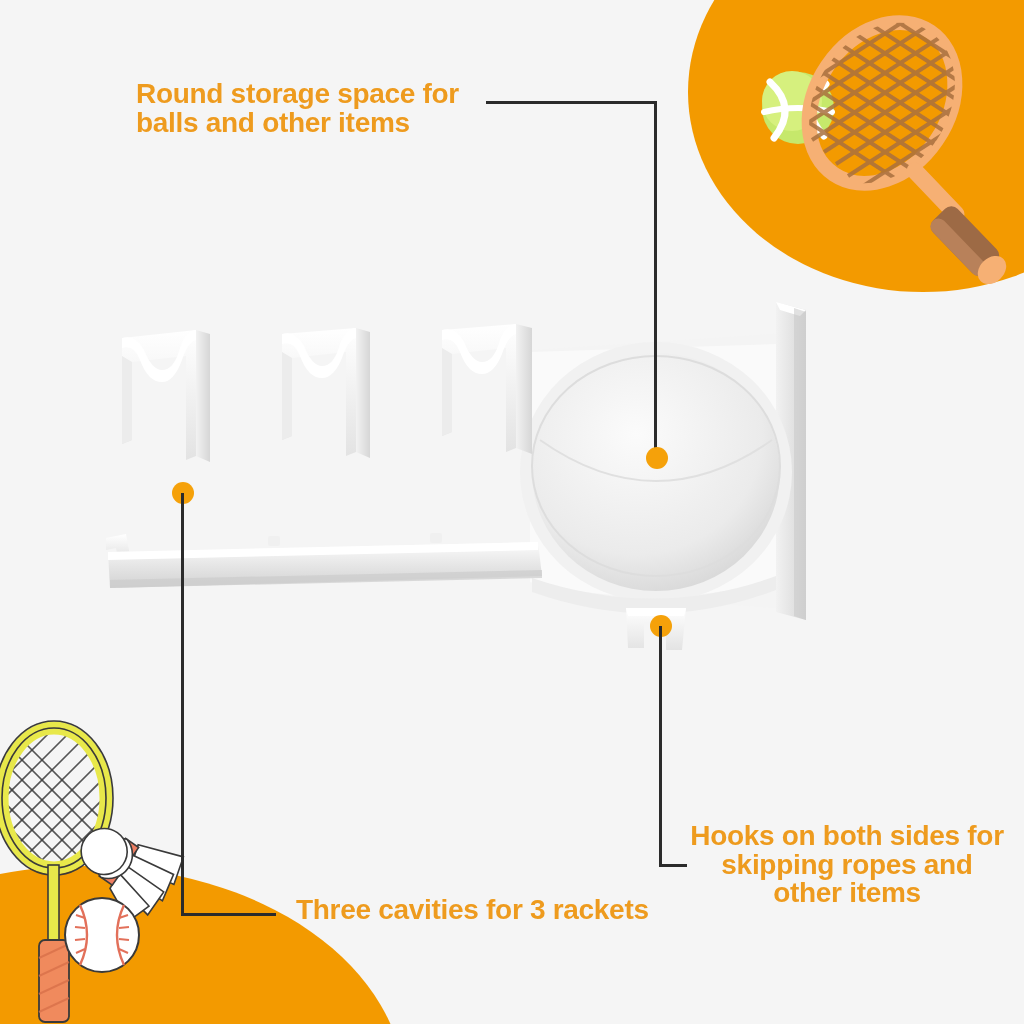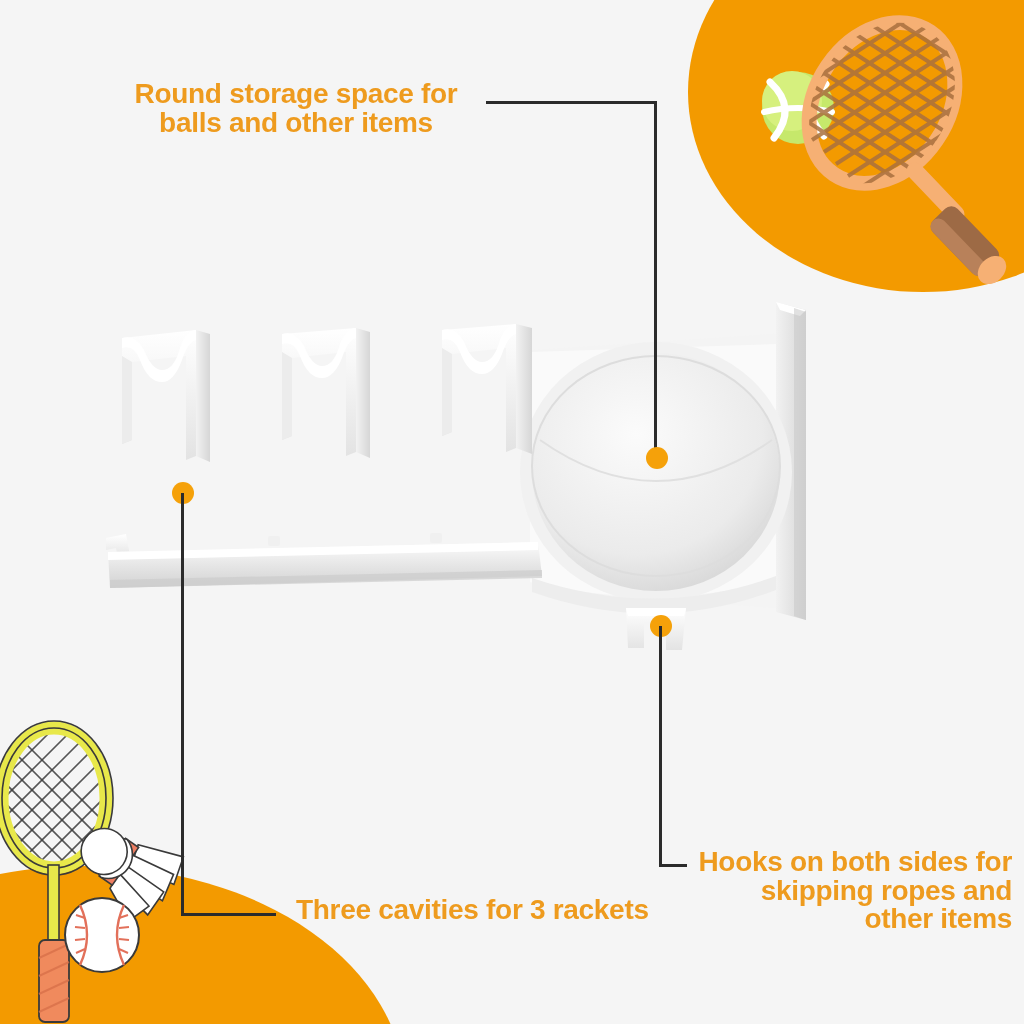--- a/index.html
+++ b/index.html
@@ -33,23 +33,23 @@
   
   .callout{
     position:absolute;
     color:#EE9B1E;
     font-weight:bold;
     font-size:28px;
     line-height:1.02;
     letter-spacing:-0.3px;
     white-space:pre-line;
   }
-  #callout-round{ left:116px; top:80px; width:360px; text-align:center; }
+  #callout-round{ left:136px; top:80px; width:360px; text-align:left; }
   #callout-cavities{ left:272px; top:896px; width:400px; text-align:left;margin-left:24px; }
-  #callout-hooks{ left:682px; top:848px; width:330px; text-align:right; }
+  #callout-hooks{ left:682px; top:822px; width:330px; text-align:center; }
 </style>
 </head>
 <body>
 
 <div id="stage">
 
   <div class="blob" id="blob-tr"></div>
   <div class="blob" id="blob-bl"></div>
 
   <svg class="clip" id="tennis-art" viewBox="0 0 270 280">

